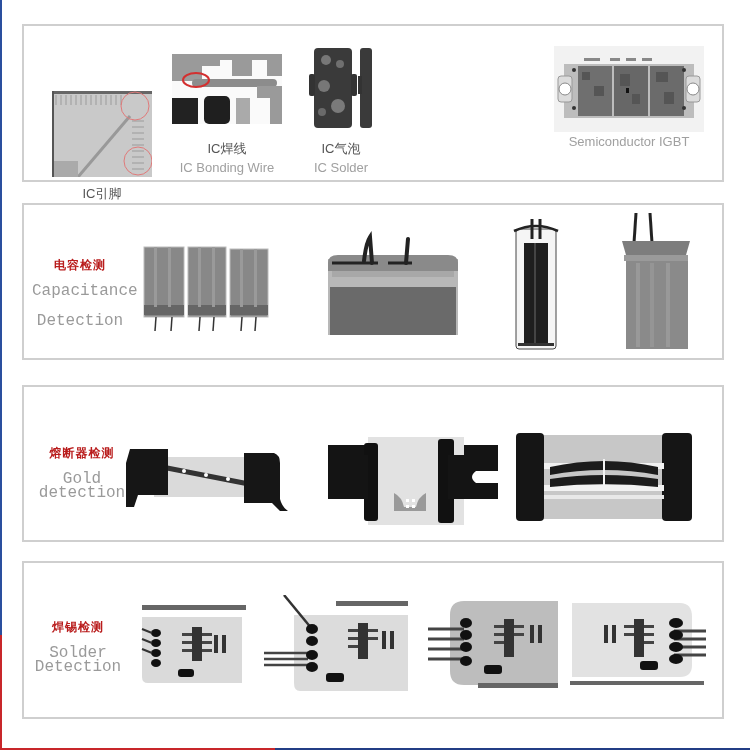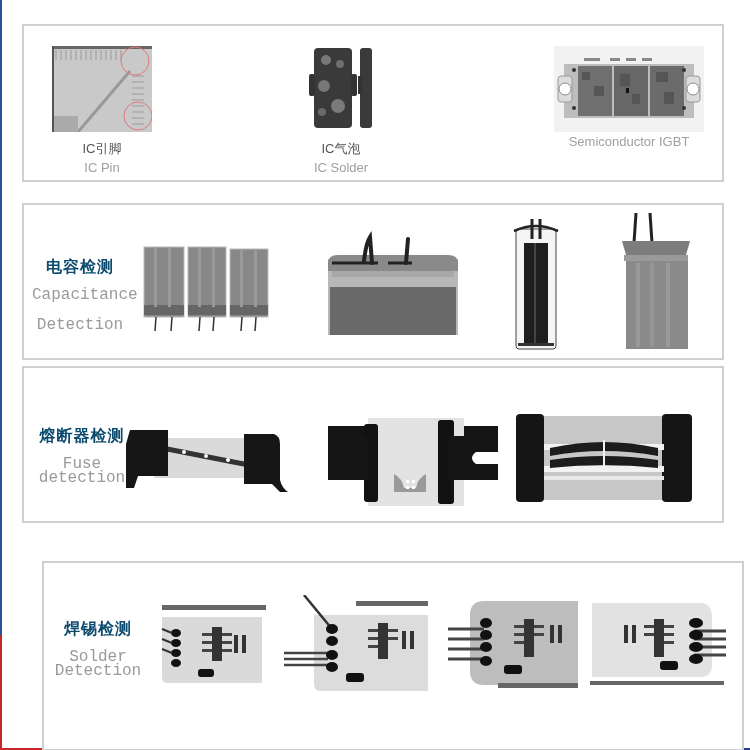--- a/index.html
+++ b/index.html
@@ -5,46 +5,46 @@
   html, body { margin:0; padding:0; }
   body { width:750px; height:750px; background:#ffffff; position:relative; overflow:hidden; font-family:"Liberation Sans", "DejaVu Sans", sans-serif; }
   .edge-left-blue { position:absolute; left:0; top:0; width:2px; height:635px; background:#2a4f9e; }
   .edge-left-red { position:absolute; left:0; top:635px; width:2px; height:115px; background:#c8262a; }
   .edge-bottom-red { position:absolute; left:0; bottom:0; width:275px; height:2px; background:#c8262a; }
   .edge-bottom-blue { position:absolute; left:275px; bottom:0; width:475px; height:2px; background:#233e85; }
 
   .panel { position:absolute; left:22px; width:702px; border:2px solid #cfcfcf; background:#fff; box-sizing:border-box; }
   .p1 { top:24px; height:158px; }
   .p2 { top:203px; height:157px; }
-  .p3 { top:366px; height:157px; }
-  .p4 { top:561px; height:190px;margin-left:20px; }
+  .p3 { top:385px; height:157px; }
+  .p4 { top:561px; height:158px; }
 
   .cat-label { position:absolute; text-align:center; }
-  .cat-zh { font-size:16px; font-weight:bold; color:#0c4a6e; letter-spacing:1px; }
+  .cat-zh { font-size:12px; font-weight:bold; color:#b91c1c; letter-spacing:1px; }
   .cat-en { font-size:16px; color:#9a9a9a; line-height:14px; margin-top:4px;font-family:Liberation Mono, monospace; }
 
   .ic-item { position:absolute; top:20px; text-align:center; }
   .ic-img { margin:0 auto; position:relative; overflow:hidden; }
   .ic-zh { font-size:13px; color:#555; margin-top:8px; }
   .ic-en { font-size:13px; color:#a0a0a0; margin-top:2px; }
 
   .xray { position:absolute; overflow:hidden; }
   svg { display:block; }
 </style>
 </head>
 <body>
 
 <div class="edge-left-blue"></div>
 <div class="edge-left-red"></div>
 <div class="edge-bottom-red"></div>
 <div class="edge-bottom-blue"></div>
 
 <div class="panel p1">
 
-  <div class="ic-item" style="left:26px;width:104px;">
+  <div class="ic-item" style="left:26px;width:104px;margin-top:45px;">
     <div class="ic-img" style="width:100px;height:86px;">
       <svg width="100" height="86" viewBox="0 0 100 86">
         <rect x="0" y="0" width="100" height="86" fill="#c9c9c9"></rect>
         <rect x="0" y="0" width="100" height="3" fill="#666"></rect>
         <g stroke="#888" stroke-width="0.7">
           <line x1="4" y1="4" x2="4" y2="14"></line>
             <line x1="9" y1="4" x2="9" y2="14"></line>
             <line x1="14" y1="4" x2="14" y2="14"></line>
             <line x1="19" y1="4" x2="19" y2="14"></line>
             <line x1="24" y1="4" x2="24" y2="14"></line>
@@ -71,20 +71,36 @@
         <rect x="0" y="70" width="26" height="16" fill="#aaa"></rect>
         <rect x="0" y="0" width="2" height="86" fill="#555"></rect>
         <circle cx="83" cy="15" r="14" fill="none" stroke="#e07a7a" stroke-width="1"></circle>
         <circle cx="86" cy="70" r="14" fill="none" stroke="#e07a7a" stroke-width="1"></circle>
       </svg>
     </div>
     <div class="ic-zh">IC引脚</div>
     <div class="ic-en">IC Pin</div>
   </div>
 
+  <div class="ic-item" style="left:148px;width:110px;">
+    <div class="ic-img" style="width:110px;height:86px;">
+      <svg width="110" height="86" viewBox="0 0 110 86">
+        <rect x="0" y="8" width="110" height="70" fill="#fafafa"></rect>
+        <path d="M0 8 H110 V30 H95 V14 H80 V30 H60 V14 H48 V20 H30 V35 H0 Z" fill="#9a9a9a"></path>
+        <rect x="20" y="33" width="85" height="8" rx="4" fill="#8c8c8c"></rect>
+        <path d="M85 40 H110 V78 H98 V52 H85 Z" fill="#9a9a9a"></path>
+        <rect x="0" y="52" width="26" height="26" fill="#222"></rect>
+        <rect x="32" y="50" width="26" height="28" rx="5" fill="#1f1f1f"></rect>
+        <rect x="64" y="52" width="14" height="26" fill="#aaa"></rect>
+        <ellipse cx="24" cy="34" rx="13" ry="7" fill="none" stroke="#d32f2f" stroke-width="2"></ellipse>
+      </svg>
+    </div>
+    <div class="ic-zh">IC焊线</div>
+    <div class="ic-en">IC Bonding Wire</div>
+  </div>
 
   <div class="ic-item" style="left:282px;width:70px;">
     <div class="ic-img" style="width:66px;height:86px;">
       <svg width="66" height="86" viewBox="0 0 66 86">
         <rect x="6" y="2" width="38" height="80" rx="4" fill="#3a3a3a"></rect>
         <rect x="1" y="28" width="6" height="22" rx="2" fill="#333"></rect>
         <rect x="43" y="28" width="6" height="22" rx="2" fill="#333"></rect>
         <circle cx="18" cy="14" r="5" fill="#777"></circle>
         <circle cx="32" cy="18" r="4" fill="#6f6f6f"></circle>
         <circle cx="16" cy="40" r="6" fill="#777"></circle>
@@ -208,21 +224,21 @@
       <rect x="22" y="52" width="4" height="84" fill="#999"></rect>
         <rect x="36" y="52" width="4" height="84" fill="#959595"></rect>
         <rect x="52" y="52" width="4" height="84" fill="#999"></rect>
     </svg>
   </div>
 </div>
 
 <div class="panel p3">
   <div class="cat-label" style="left:6px;top:58px;width:104px;">
     <div class="cat-zh">熔断器检测</div>
-    <div class="cat-en" style="margin-top:10px;">Fuse detection</div>
+    <div class="cat-en" style="margin-top:10px;">Gold detection</div>
   </div>
 
   <div class="xray" style="left:100px;top:52px;width:166px;height:82px;">
     <svg width="166" height="82" viewBox="0 0 166 82">
       <rect x="30" y="18" width="100" height="40" fill="#dadada"></rect>
       <path d="M38 28 L130 46" stroke="#333" stroke-width="5"></path>
       <circle cx="60" cy="32" r="2" fill="#fff"></circle>
         <circle cx="82" cy="36" r="2" fill="#fff"></circle>
         <circle cx="104" cy="40" r="2" fill="#fff"></circle>
       <path d="M6 10 H44 V56 H14 L10 68 H2 V24 Z" fill="#161616"></path>

